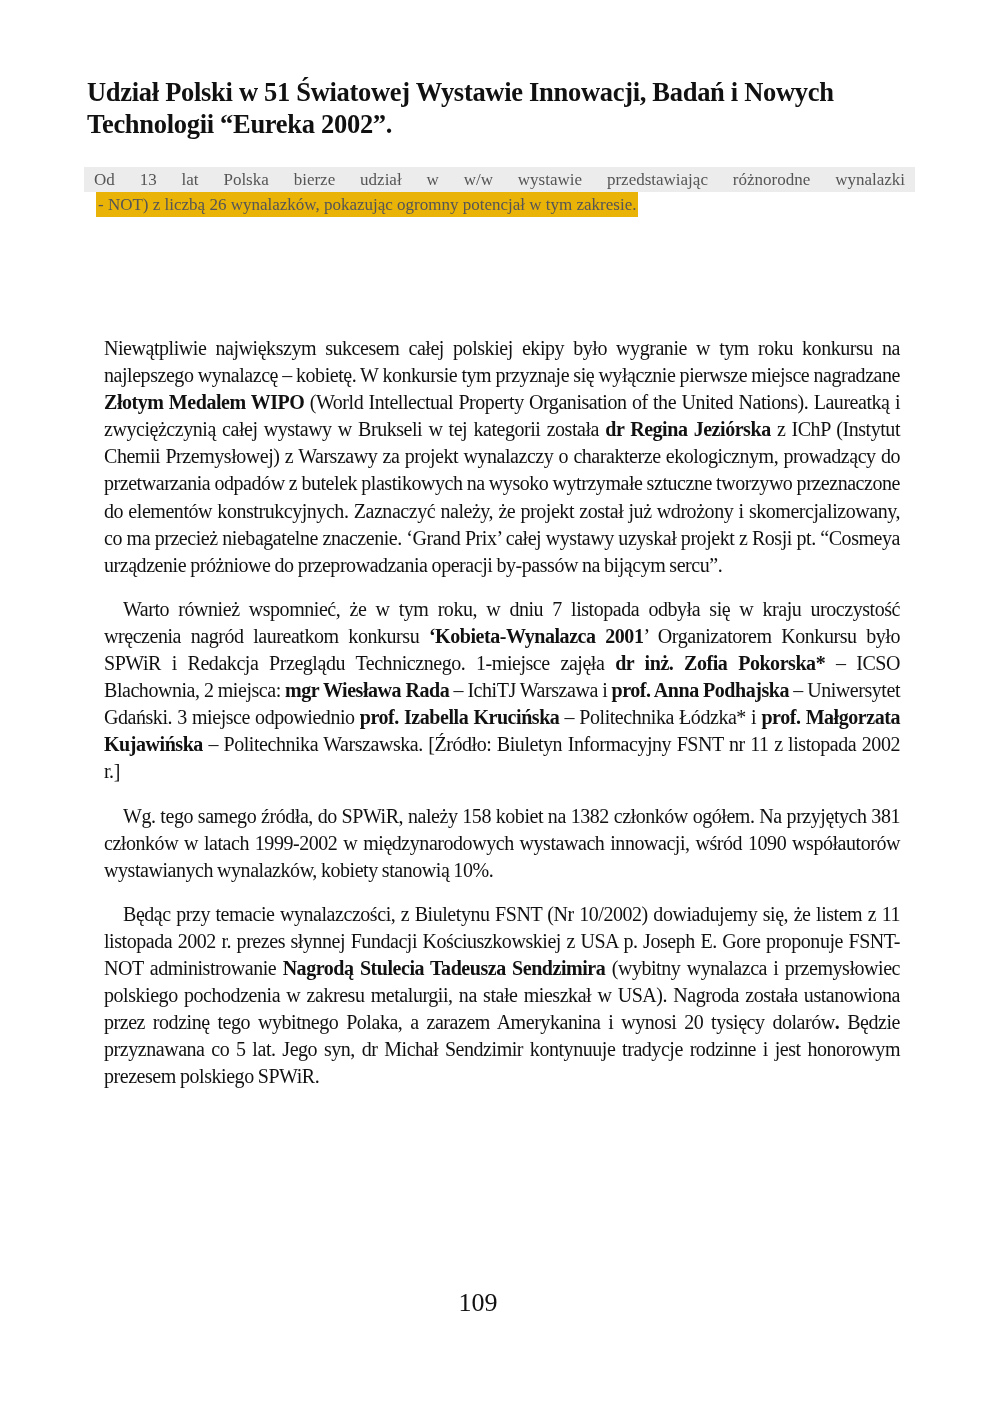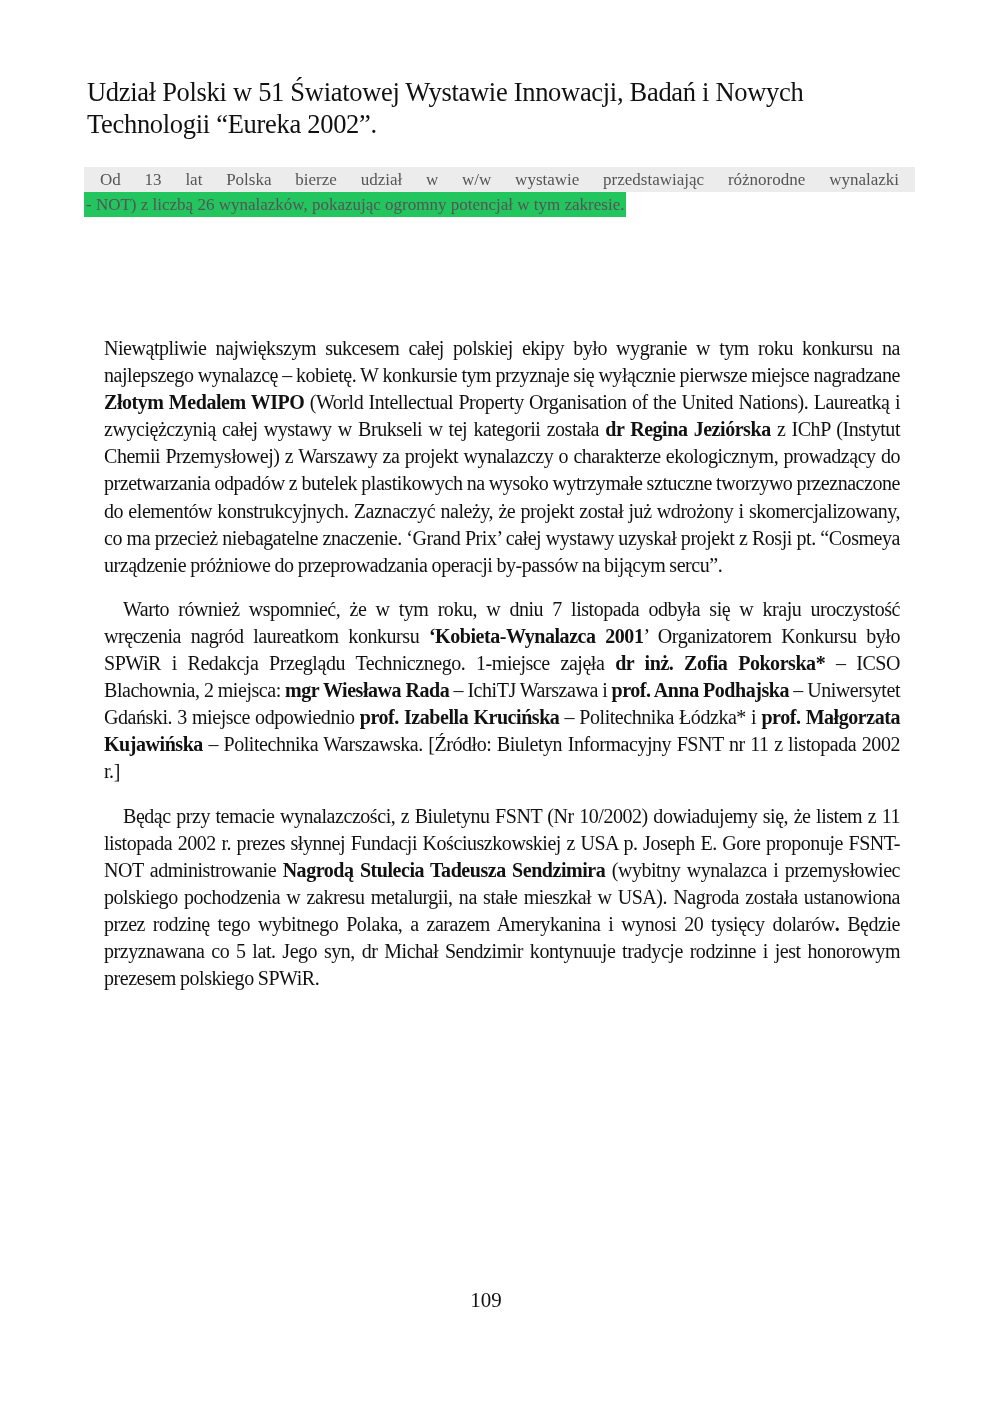--- a/index.html
+++ b/index.html
@@ -1,45 +1,46 @@
 <!DOCTYPE html>
 <html><head>
 <meta charset="utf-8">
 <style>
   html, body { margin: 0; padding: 0; background: #ffffff; }
   body { width: 1000px; height: 1420px; position: relative; overflow: hidden;
          font-family: "Liberation Serif", serif; color: #111; }
   .title { position: absolute; left: 87px; top: 76px; width: 840px;
-           font-family: "Liberation Serif", serif; font-weight: normal;
+           font-family: "Liberation Serif", serif; font-weight: bold;
            font-size: 26.5px; line-height: 32px; letter-spacing: -0.3px; color: #111; margin: 0; }
   .intro { position: absolute; left: 84px; top: 167px; width: 831px;
            font-size: 17px; line-height: 25px; color: #555; }
-  .intro .full { background: #ececec; padding: 0 16px; text-align: justify; text-align-last: justify; }
-  .intro .last { display: inline-block; background: #22c55e; padding: 0 2px; }
+  .intro .full { background: #ececec; padding: 0 10px; text-align: justify; text-align-last: justify; }
+  .intro .last { display: inline-block; background: #eab308; padding: 0 2px; margin-left: 12px; }
   .intro .full span.line { display: block; }
   .body { position: absolute; left: 87px; top: 318px; width: 830px;
           font-size: 20px; line-height: 27.1px; letter-spacing: -0.45px;
           word-spacing: -0.5px; text-align: justify; color: #111; }
   .body p { margin: 17px; }
   .body p.ind { text-indent: 19px; }
   .body b { font-weight: bold; }
-  .pagenum { position: absolute; left: 8px; width: 956px; top: 1288px; text-align: center;
-             font-size: 21px; color: #111; }
+  .pagenum { position: absolute; left: 0; width: 956px; top: 1288px; text-align: center;
+             font-size: 26px; color: #111; }
 </style>
 </head>
 <body>
 
 <h1 class="title">Udział Polski w 51 Światowej Wystawie Innowacji, Badań i Nowych Technologii “Eureka 2002”.</h1>
 
 <div class="intro">
   <div class="full">
     <span class="line">Od 13 lat Polska bierze udział w w/w wystawie przedstawiając różnorodne wynalazki</span>
   </div>
   <span class="last">- NOT) z liczbą 26 wynalazków, pokazując ogromny potencjał w tym zakresie.</span>
 </div>
 
 <div class="body" id="body">
     <p><span>Niewątpliwie największym sukcesem całej polskiej ekipy było wygranie w tym roku konkursu na najlepszego wynalazcę – kobietę. W konkursie tym przyznaje się wyłącznie pierwsze miejsce nagradzane </span><b>Złotym Medalem WIPO</b><span> (World Intellectual Property Organisation of the United Nations). Laureatką i zwyciężczynią całej wystawy w Brukseli w tej kategorii została </span><b>dr Regina Jeziórska</b><span> z IChP (Instytut Chemii Przemysłowej) z Warszawy za projekt wynalazczy o charakterze ekologicznym, prowadzący do przetwarzania odpadów z butelek plastikowych  na wysoko wytrzymałe sztuczne tworzywo przeznaczone do elementów konstrukcyjnych. Zaznaczyć należy, że projekt został już wdrożony i skomercjalizowany, co ma przecież niebagatelne znaczenie. ‘Grand Prix’ całej wystawy uzyskał projekt z Rosji pt. “Cosmeya   urządzenie próżniowe do przeprowadzania operacji by-passów na bijącym sercu”.</span></p>
     <p class="ind"><span>Warto również wspomnieć, że w tym roku, w dniu 7 listopada odbyła się w kraju uroczystość wręczenia nagród laureatkom konkursu </span><b>‘Kobieta-Wynalazca 2001</b><span>’ Organizatorem Konkursu  było SPWiR i Redakcja Przeglądu Technicznego. 1-miejsce zajęła </span><b>dr inż. Zofia Pokorska*</b><span> – ICSO Blachownia, 2 miejsca: </span><b>mgr Wiesława Rada</b><span> – IchiTJ Warszawa i </span><b>prof. Anna Podhajska</b><span> – Uniwersytet Gdański. 3 miejsce odpowiednio </span><b>prof. Izabella Krucińska</b><span> – Politechnika Łódzka* i </span><b>prof. Małgorzata Kujawińska</b><span> – Politechnika Warszawska. [Źródło: Biuletyn Informacyjny FSNT nr 11 z listopada 2002 r.]</span></p>
+    <p class="ind"><span>Wg. tego samego źródła, do SPWiR, należy 158 kobiet na 1382 członków ogółem. Na przyjętych 381 członków w latach 1999-2002 w międzynarodowych wystawach innowacji, wśród 1090 współautorów wystawianych wynalazków, kobiety stanowią 10%.</span></p>
     <p class="ind"><span>Będąc przy temacie wynalazczości, z Biuletynu FSNT (Nr 10/2002) dowiadujemy się, że listem z 11 listopada 2002 r. prezes słynnej Fundacji Kościuszkowskiej z USA p. Joseph E. Gore proponuje FSNT-NOT administrowanie </span><b>Nagrodą Stulecia Tadeusza Sendzimira</b><span> (wybitny wynalazca i przemysłowiec polskiego pochodzenia w zakresu metalurgii, na stałe mieszkał w USA). Nagroda została ustanowiona przez rodzinę tego wybitnego Polaka, a zarazem Amerykanina i wynosi  20 tysięcy dolarów</span><b>.</b><span> Będzie przyznawana co 5 lat. Jego syn, dr Michał Sendzimir kontynuuje tradycje rodzinne i jest honorowym prezesem polskiego SPWiR.</span></p>
   </div>
 
 <div class="pagenum">109</div>
 
 </body></html>

